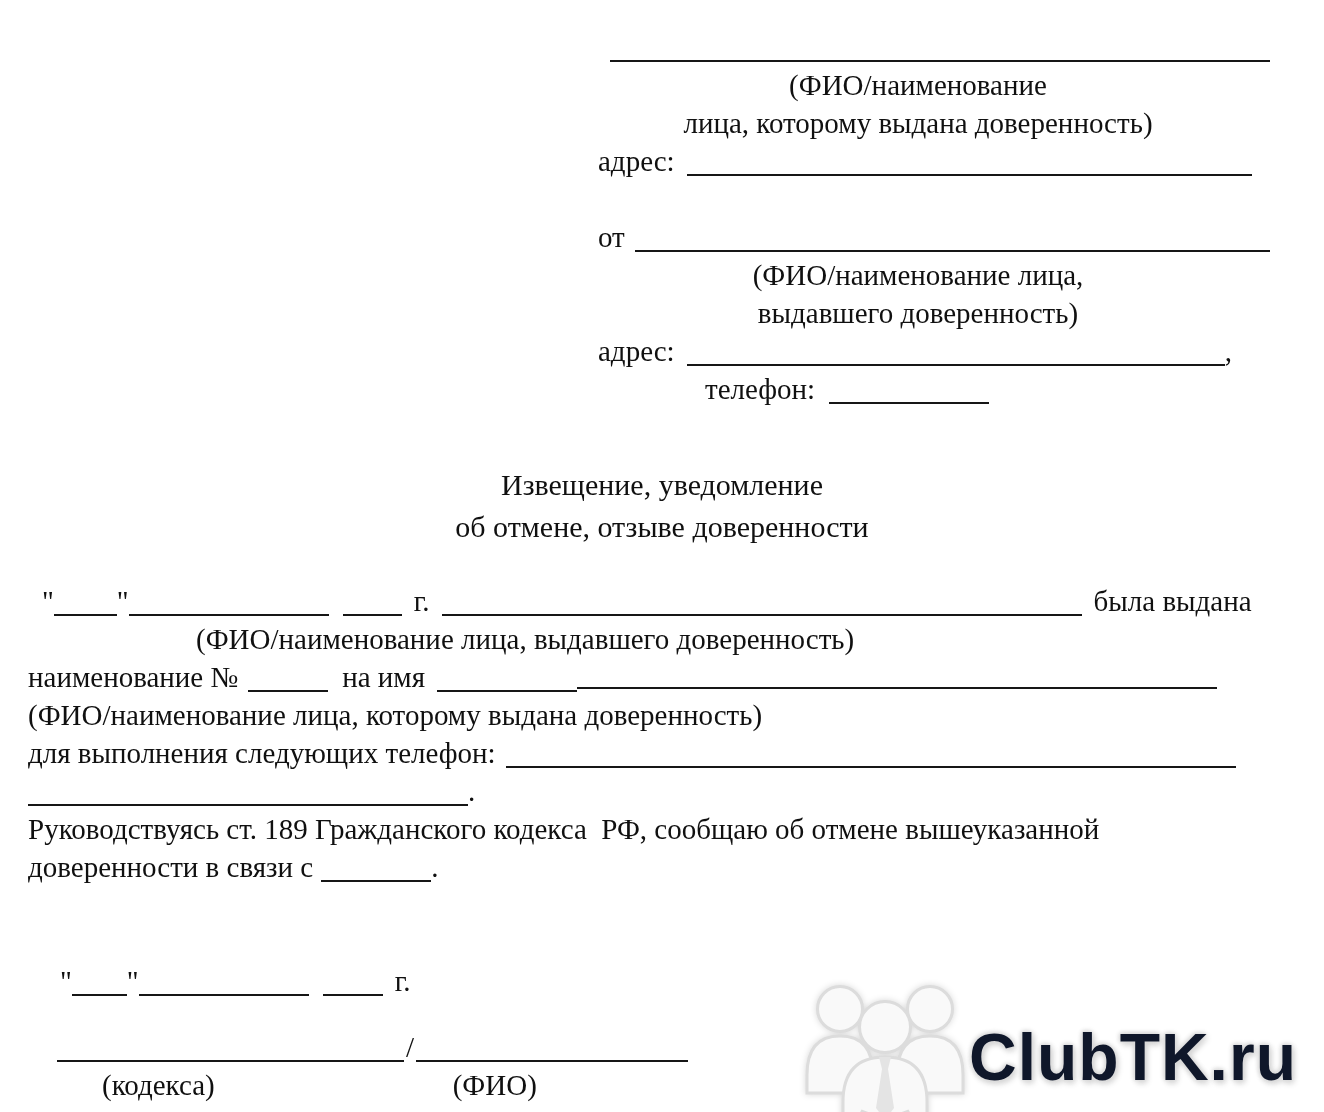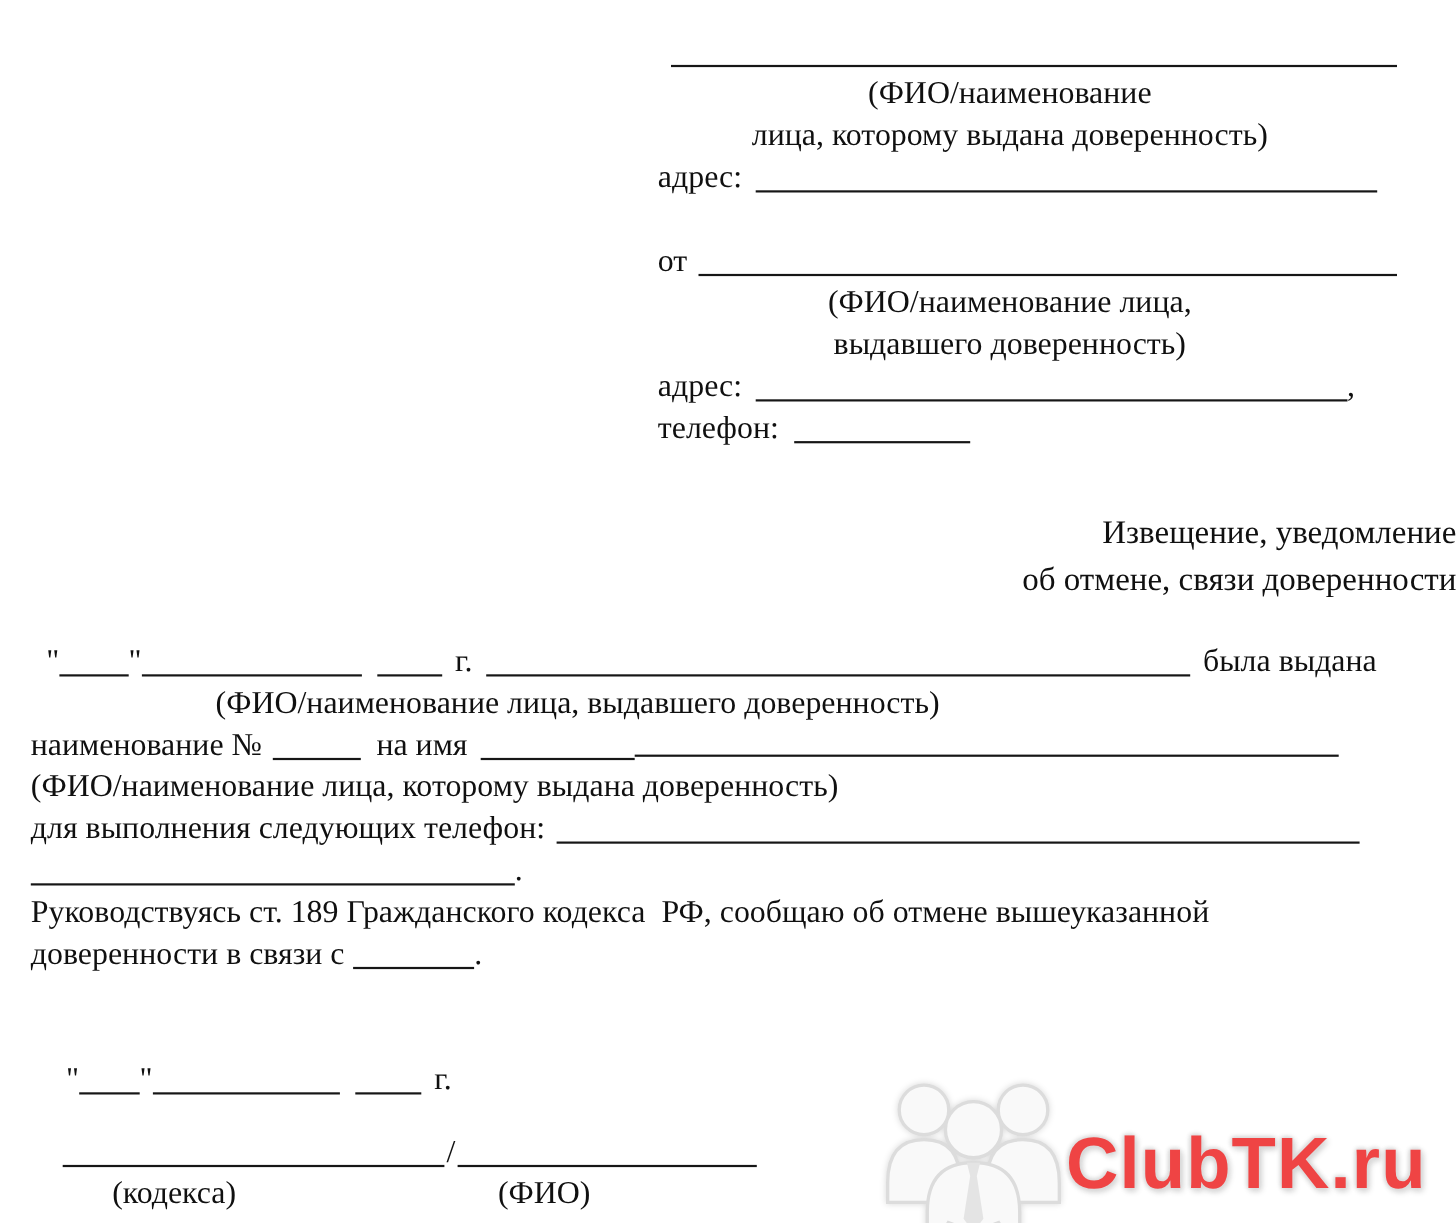--- a/index.html
+++ b/index.html
@@ -25,21 +25,21 @@
   }
   .bl.raised{vertical-align:-2px;}
   .header-block{
     padding-top:28px;
     margin-left:598px;
     width:700px;
   }
   .center-cap{width:640px;text-align:center;}
   .title-block{
     margin-top:56px;
-    text-align:right;
+    text-align:center;
     font-size:30px;
     line-height:42px;
   }
   .body-block{margin-top:34px;}
   .body-block .doc-line{margin-left:28px;}
   .date-block{margin-top:76px;margin-left:60px;}
   .sig-block{margin-top:28px;margin-left:57px;}
   .sig-caps{margin-left:57px;}
   .slash{padding:0 2px;}
   .watermark{
@@ -50,47 +50,47 @@
   }
   .wm-icon{
     width:180px;height:150px;flex:0 0 auto;
     filter:drop-shadow(0 0 3px #d8d8d8);
   }
   .wm-text{
     font-family:"Liberation Sans","DejaVu Sans",sans-serif;
     font-weight:700;
     font-size:66px;
     letter-spacing:1px;
-    color:#ef4444;
+    color:#0f172a;
     text-shadow:0 0 2px #e0e0e0,0 0 6px #d8d8d8,2px 3px 6px #cfcfcf,-1px -1px 4px #dedede;
     white-space:nowrap;
     margin-left:-6px;
   }
 </style>
 </head>
 <body>
 
 <div class="page">
 
   <div class="header-block">
     <div class="doc-line"><span class="bl" style="width:660px;margin-left:12px"></span></div>
     <div class="doc-line center-cap">(ФИО/наименование</div>
     <div class="doc-line center-cap">лица, которому выдана доверенность)</div>
     <div class="doc-line"><span>адрес:</span><span class="bl" style="width:565px;margin-left:12px"></span></div>
     <div class="doc-line"></div>
     <div class="doc-line"><span>от</span><span class="bl" style="width:635px;margin-left:10px"></span></div>
     <div class="doc-line center-cap">(ФИО/наименование лица,</div>
     <div class="doc-line center-cap">выдавшего доверенность)</div>
     <div class="doc-line"><span>адрес:</span><span class="bl" style="width:538px;margin-left:12px"></span><span>,</span></div>
-    <div class="doc-line" style=""><span>телефон:</span><span class="bl" style="width:160px;margin-left:14px"></span></div>
+    <div class="doc-line" style="margin-left:107px"><span>телефон:</span><span class="bl" style="width:160px;margin-left:14px"></span></div>
   </div>
 
   <div class="title-block">
     <div class="doc-line" style="line-height:42px">Извещение, уведомление</div>
-    <div class="doc-line" style="line-height:42px">об отмене, связи доверенности</div>
+    <div class="doc-line" style="line-height:42px">об отмене, отзыве доверенности</div>
   </div>
 
   <div class="body-block">
     <div class="doc-line" style="margin-left:42px"><span>"</span><span class="bl" style="width:63px"></span><span>"</span><span class="bl" style="width:200px"></span><span class="bl" style="width:59px;margin-left:14px;margin-right:12px"></span><span>г.</span><span class="bl" style="width:640px;margin-left:12px;margin-right:12px"></span><span>была выдана</span></div>
     <div class="doc-line" style="margin-left:196px">(ФИО/наименование лица, выдавшего доверенность)</div>
     <div class="doc-line"><span>наименование №</span><span class="bl" style="width:80px;margin-left:10px;margin-right:14px"></span><span>на имя</span><span class="bl" style="width:140px;margin-left:12px"></span><span class="bl raised" style="width:640px"></span></div>
     <div class="doc-line" style="">(ФИО/наименование лица, которому выдана доверенность)</div>
     <div class="doc-line"><span>для выполнения следующих телефон:</span><span class="bl" style="width:730px;margin-left:10px"></span></div>
     <div class="doc-line"><span class="bl" style="width:440px"></span><span>.</span></div>
     <div class="doc-line" style="">Руководствуясь ст. 189 Гражданского кодекса  РФ, сообщаю об отмене вышеуказанной</div>

